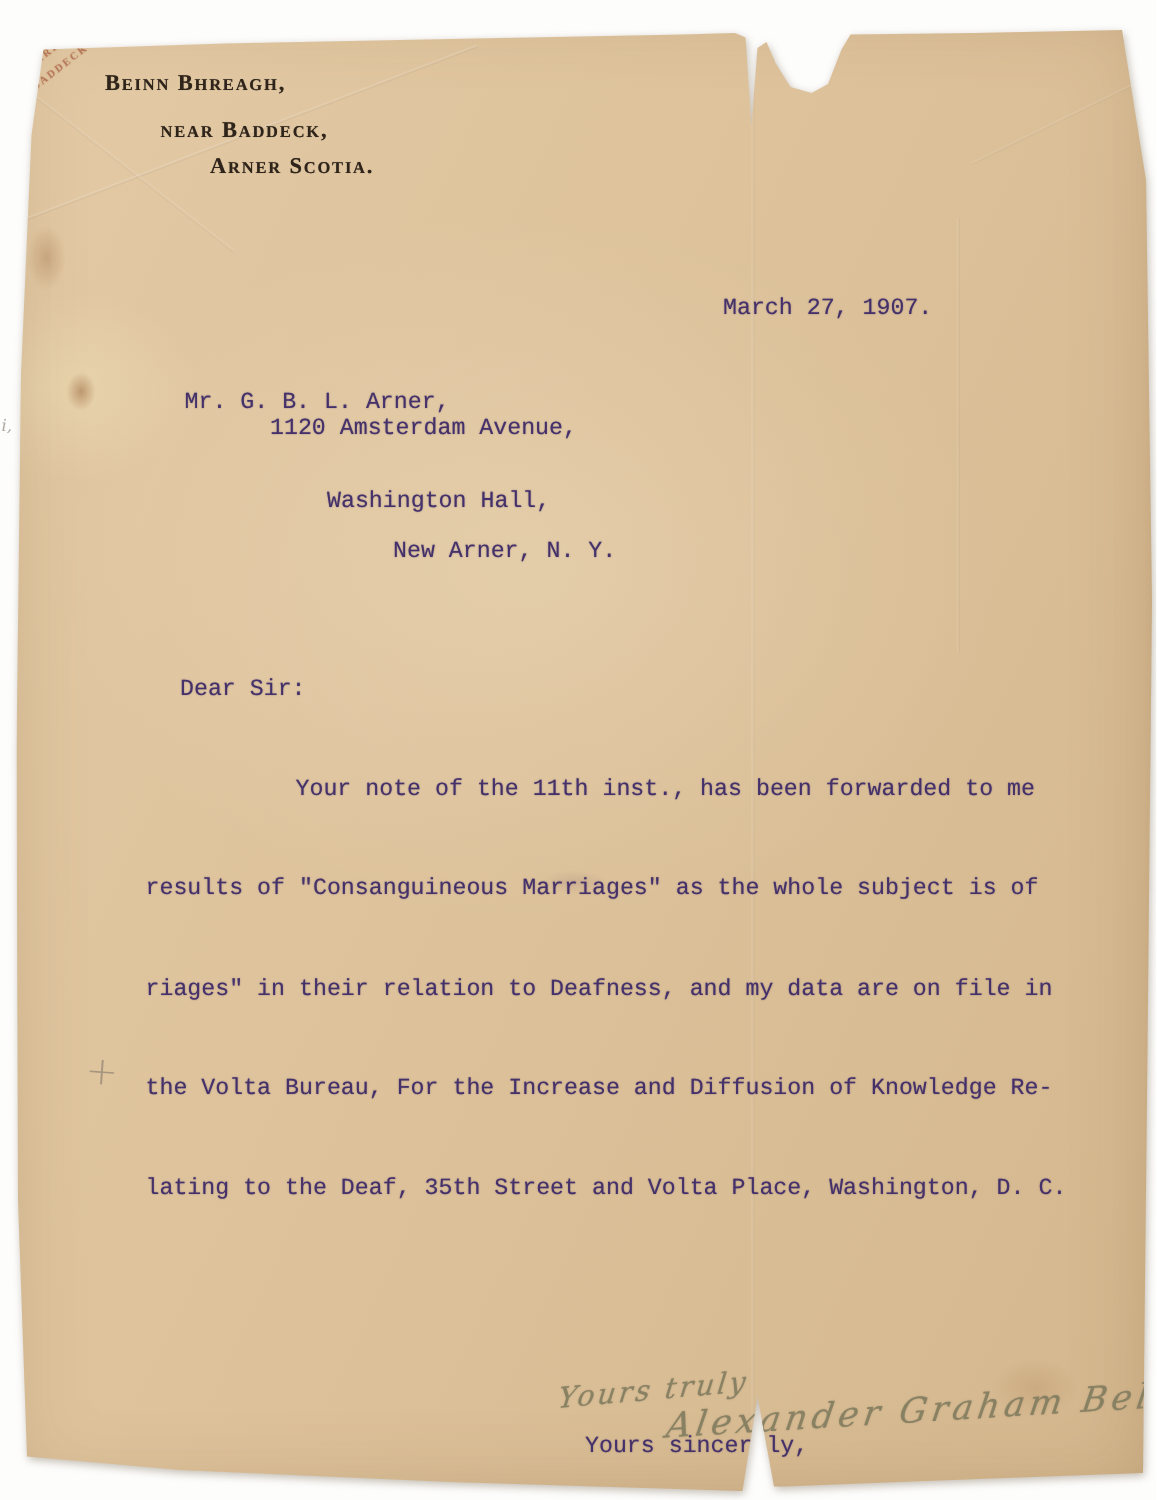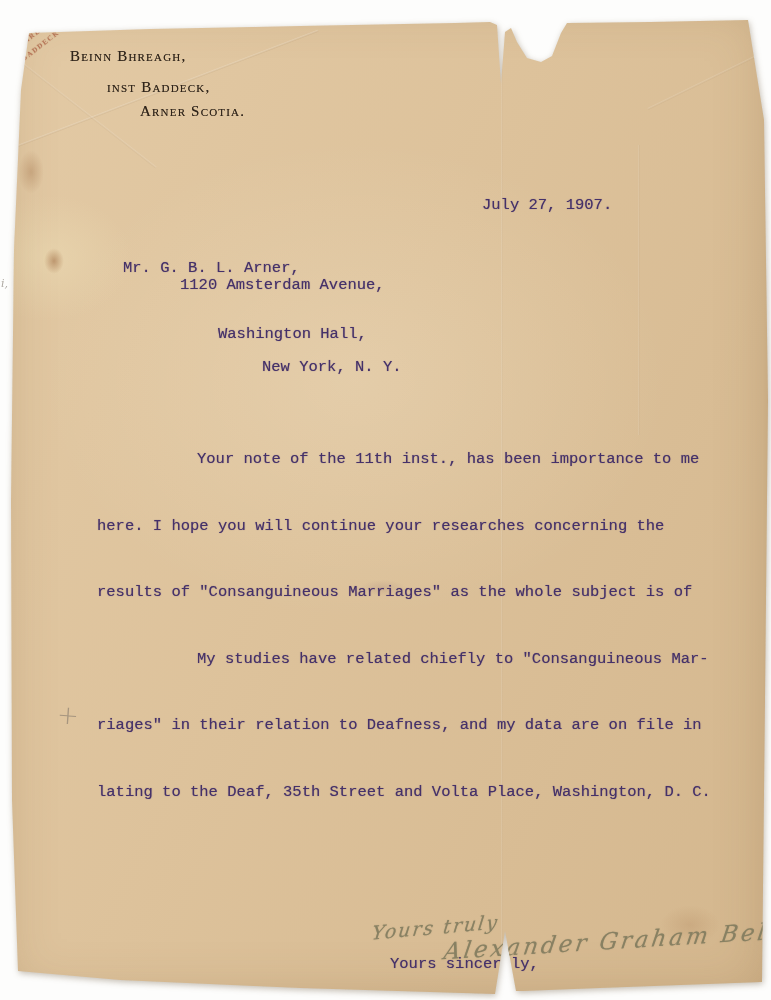--- a/index.html
+++ b/index.html
@@ -27,21 +27,21 @@
   
   .stain{position:absolute;border-radius:50%;}
   .s1{left:18px;top:150px;width:26px;height:44px;background:radial-gradient(rgba(146,94,52,.30),rgba(146,94,52,0) 70%);}
   .s2{left:44px;top:248px;width:20px;height:26px;background:radial-gradient(rgba(141,82,40,.45),rgba(141,82,40,0) 70%);}
   .s3{left:360px;top:580px;width:46px;height:16px;background:radial-gradient(rgba(110,76,90,.14),rgba(110,76,90,0) 70%);}
   .s4{left:660px;top:905px;width:60px;height:40px;background:radial-gradient(rgba(146,94,52,.16),rgba(146,94,52,0) 70%);}
   
   .typed{font-family:"Liberation Mono","DejaVu Sans Mono",monospace;font-size:15.5px;
          color:#453169;text-shadow:0 0 1px rgba(69,49,105,.6);white-space:pre;}
   .letterhead-line{position:absolute;font-family:"Liberation Serif","DejaVu Serif",serif;
-         font-variant-caps:small-caps;font-weight:400;font-size:15px;letter-spacing:1.2px;
+         font-variant-caps:small-caps;font-weight:700;font-size:15px;letter-spacing:1.2px;
          color:#2f241a;text-shadow:0 0 .5px rgba(47,36,26,.6);white-space:pre;}
   .stamp{position:absolute;left:-16px;top:34px;transform:rotate(-38deg);
          font-family:"Liberation Serif",serif;font-variant-caps:small-caps;font-weight:700;
          font-size:10px;letter-spacing:1.5px;color:rgba(158,74,48,.48);
          text-shadow:0 0 1px rgba(158,74,48,.4);line-height:13px;}
   .date{position:absolute;left:482px;top:196px;}
   .addr{position:absolute;white-space:pre;text-align:right;}
   .body-block{position:absolute;left:97px;top:408px;width:650px;}
   .tline{height:30.6px;line-height:30.6px;}
   .indent{padding-left:100px;}
@@ -76,39 +76,39 @@
       <div class="stain s3"></div>
       <div class="stain s4"></div>
 
       <div class="stamp">
         <div>Beinn Bhreagh</div>
         <div>near Baddeck</div>
       </div>
 
       <div>
         <div class="letterhead-line" style="left:70px;top:48px;">Beinn Bhreagh,</div>
-        <div class="letterhead-line" style="left:107px;top:79px;">inst Baddeck,</div>
+        <div class="letterhead-line" style="left:107px;top:79px;">near Baddeck,</div>
         <div class="letterhead-line" style="left:140px;top:103px;">Arner Scotia.</div>
       </div>
 
-      <div class="typed date">July 27, 1907.</div>
+      <div class="typed date">March 27, 1907.</div>
 
       <div>
         <div class="typed addr" style="left:123px;top:259px;">Mr. G. B. L. Arner,</div>
         <div class="typed addr" style="left:180px;top:276px;">1120 Amsterdam Avenue,</div>
         <div class="typed addr" style="left:218px;top:325px;">Washington Hall,</div>
-        <div class="typed addr" style="left:262px;top:358px;">New York, N. Y.</div>
+        <div class="typed addr" style="left:262px;top:358px;">New Arner, N. Y.</div>
       </div>
 
       <div class="body-block typed">
-        <div class="tline indent">Your note of the 11th inst., has been importance to me</div>
-        <div class="tline">here. I hope you will continue your researches concerning the</div>
+        <div class="tline sal">Dear Sir:</div>
+        <div class="tline indent">Your note of the 11th inst., has been forwarded to me</div>
         <div class="tline">results of "Consanguineous Marriages" as the whole subject is of</div>
-        <div class="tline indent">My studies have related chiefly to "Consanguineous Mar-</div>
         <div class="tline">riages" in their relation to Deafness, and my data are on file in</div>
+        <div class="tline">the Volta Bureau, For the Increase and Diffusion of Knowledge Re-</div>
         <div class="tline">lating to the Deaf, 35th Street and Volta Place, Washington, D. C.</div>
         
         
         
         
         
         
         
         
         

